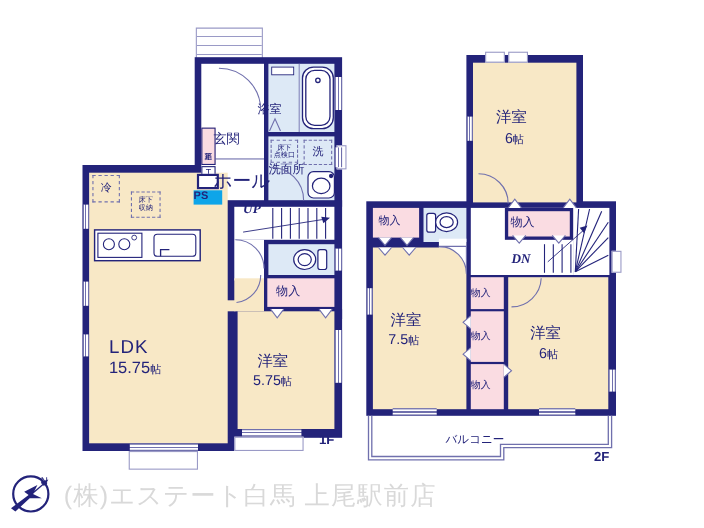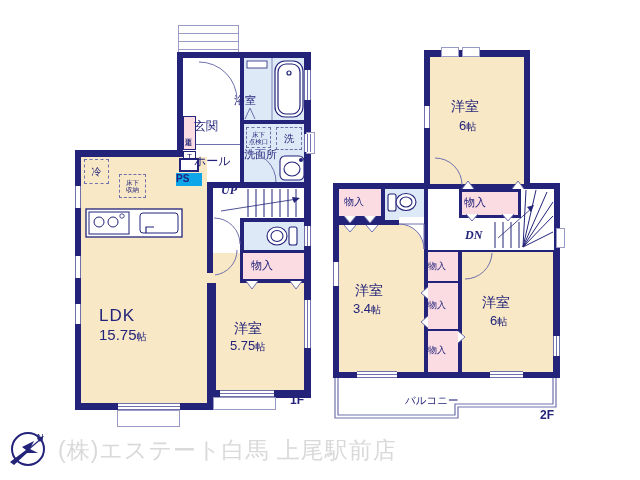--- a/index.html
+++ b/index.html
@@ -70,21 +70,21 @@
   <div class="winv" style="left:304px;top:70px;width:7px;height:30px"></div>
   <div class="outl" style="left:306px;top:132px;width:9px;height:22px"></div>
   <div class="winv" style="left:304px;top:134px;width:7px;height:18px"></div>
   <div class="winv" style="left:304px;top:226px;width:7px;height:20px"></div>
   <div class="winv" style="left:304px;top:300px;width:7px;height:48px"></div>
 
   <div class="outl" style="left:117px;top:410px;width:63px;height:17px"></div>
   <div class="outl" style="left:213px;top:397px;width:63px;height:13px"></div>
 
   <div class="lbl" style="left:194px;top:120px;width:48px;font-size:12px">玄関</div>
-  <div class="lbl" style="left:194px;top:155px;width:48px;font-size:12px">ホール</div>
+  <div class="lbl" style="left:194px;top:155px;width:48px;font-size:17px">ホール</div>
   <div class="lbl" style="left:234px;top:94px;width:52px;font-size:11px">浴室</div>
   <div class="lbl" style="left:244px;top:148px;width:60px;font-size:11px">洗面所</div>
   <div class="lbl it" style="left:221px;top:184px;width:24px;font-size:12px">UP</div>
   <div class="lbl" style="left:251px;top:259px;width:44px;font-size:11px">物入</div>
   <div class="lbl" style="left:99px;top:306px;width:90px;font-size:17px;letter-spacing:1px">LDK</div>
   <div class="lbl" style="left:99px;top:327px;width:90px;font-size:15px">
     <span>15.75</span><span class="u">帖</span>
   </div>
   <div class="lbl" style="left:234px;top:321px;width:52px;font-size:14px">洋室</div>
   <div class="lbl" style="left:230px;top:339px;width:60px;font-size:13px">
@@ -122,21 +122,21 @@
 
   <div class="lbl" style="left:451px;top:99px;width:52px;font-size:14px">洋室</div>
   <div class="lbl" style="left:459px;top:119px;width:36px;font-size:13px">
     <span>6</span><span class="u">帖</span>
   </div>
   <div class="lbl" style="left:344px;top:196px;width:32px;font-size:10px">物入</div>
   <div class="lbl" style="left:464px;top:196px;width:52px;font-size:11px">物入</div>
   <div class="lbl it" style="left:465px;top:229px;width:24px;font-size:12px">DN</div>
   <div class="lbl" style="left:355px;top:283px;width:52px;font-size:14px">洋室</div>
   <div class="lbl" style="left:353px;top:302px;width:56px;font-size:13px">
-    <span>3.4</span><span class="u">帖</span>
+    <span>7.5</span><span class="u">帖</span>
   </div>
   <div class="lbl" style="left:482px;top:295px;width:52px;font-size:14px">洋室</div>
   <div class="lbl" style="left:490px;top:314px;width:36px;font-size:13px">
     <span>6</span><span class="u">帖</span>
   </div>
   <div class="lbl" style="left:428px;top:261px;width:30px;font-size:9px">物入</div>
   <div class="lbl" style="left:428px;top:300px;width:30px;font-size:9px">物入</div>
   <div class="lbl" style="left:428px;top:345px;width:30px;font-size:9px">物入</div>
   <div class="lbl" style="left:405px;top:395px;width:80px;font-size:10.5px">バルコニー</div>
   <div class="lbl tag" style="left:534px;top:409px;width:26px;font-size:12px">2F</div>

